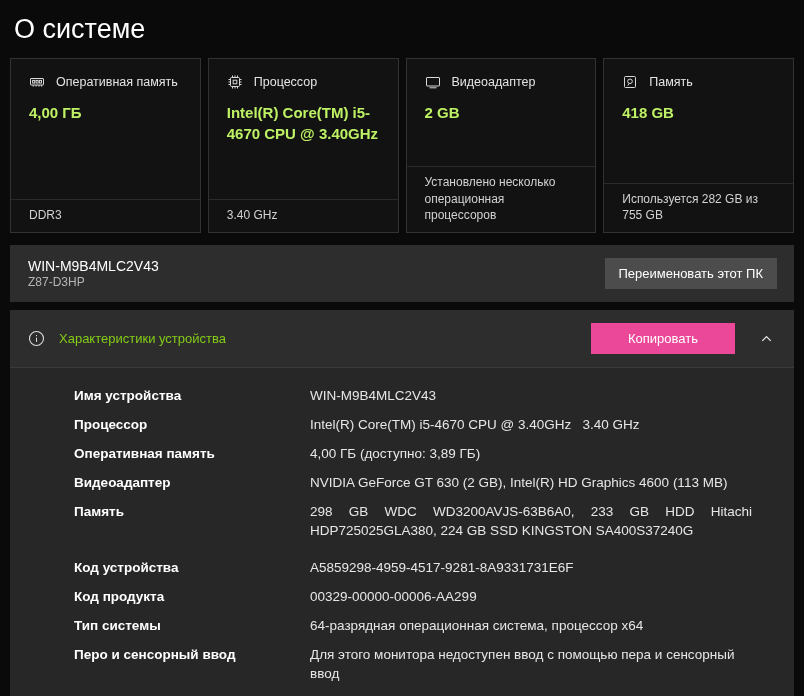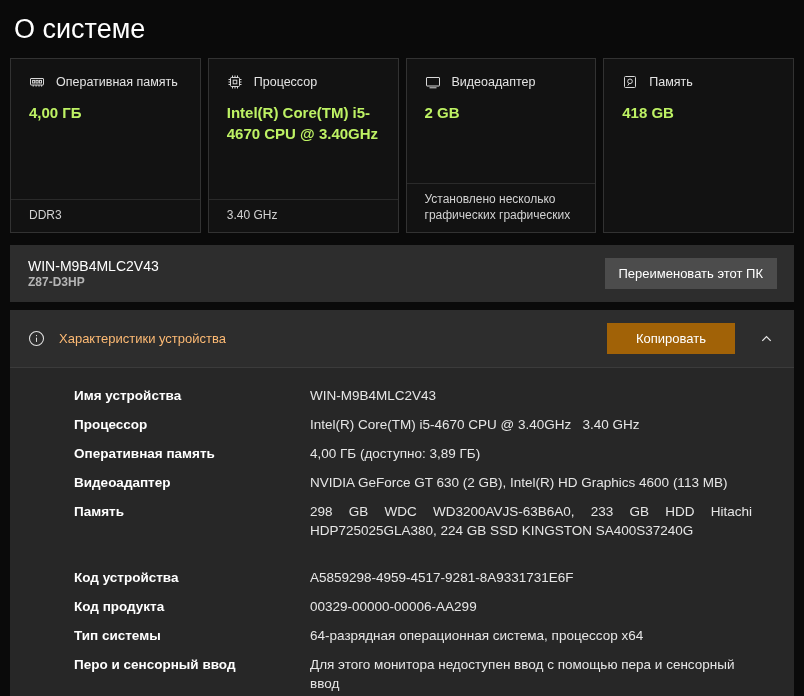--- a/index.html
+++ b/index.html
@@ -64,21 +64,21 @@
   .panel { background: #2d2d2d; margin: 0 10px; gap: 48px; }
 
   .name-panel {
     margin-top: 12px;
     height: 57px;
     display: flex;
     align-items: center;
     padding: 0 17px 0 18px;
   }
   .computer-name { font-size: 14px; color: #ffffff; line-height: 1.3; }
-  .motherboard  { font-size: 12px; color: #b5b5b5; line-height: 1.3; font-weight: bold; }
+  .motherboard  { font-size: 12px; color: #b5b5b5; line-height: 1.3; }
   .name-panel .spacer { flex: 1; }
   button {
     font-family: "Liberation Sans", sans-serif;
     border: none;
     color: #ffffff;
     cursor: pointer;
   }
   .rename-btn {
     background: #4c4c4c;
     font-size: 13px;
@@ -87,26 +87,26 @@
 
   .spec-panel { margin-top: 8px; }
   .spec-header {
     height: 58px;
     display: flex;
     align-items: center;
     padding: 0 18px;
     border-bottom: 1px solid #3b3b3b;
   }
   .spec-header .icon { display: inline-flex; color: #e0e0e0; }
-  .spec-title { font-size: 13px; color: #fdba74; margin-left: 14px; }
+  .spec-title { font-size: 13px; color: #84cc16; margin-left: 14px; }
   .spec-header .spacer { flex: 1; }
   .copy-btn {
-    background: #a16207;
+    background: #ec4899;
     font-size: 13px;
-    padding: 8px 29px;
+    padding: 8px 37px;
   }
   .chevron {
     display: inline-flex;
     color: #e6e6e6;
     margin-left: 24px;
     margin-right: 2px;
     cursor: pointer;
   }
 
   .spec-body {
@@ -114,21 +114,21 @@
     padding: 18px 0 6px 0;
   }
   .spec-row {
     display: grid;
     grid-template-columns: 236px 442px;
     padding-left: 64px;
     margin-bottom: 10px;
     font-size: 13.5px;
     line-height: 19px;
   }
-  .spec-row.group-gap { margin-top: 28px; }
+  .spec-row.group-gap { margin-top: 18px; }
   .spec-label { font-weight: 700; color: #ffffff; }
   .spec-value { color: #e6e6e6; white-space: pre-wrap; }
   .spec-value.justify { white-space: normal; text-align: justify; }
 </style>
 </head>
 <body>
 
 <div class="page">
 
   <h1 class="page-title">О системе</h1>
@@ -170,35 +170,36 @@
     <div class="card-header">
       <span class="icon">
             <svg width="16" height="16" viewBox="0 0 16 16" fill="none" stroke="currentColor" stroke-width="1">
               <rect x="1.5" y="3.5" width="13" height="8.5" rx="0.5"></rect>
               <path d="M4.5 13.8h7"></path>
             </svg>
           </span>
       <span class="card-label">Видеоадаптер</span>
     </div>
     <div class="card-value">2 GB</div>
-    <div class="card-footer">Установлено несколько графических графических</div>
+    <div class="card-footer">Установлено несколько операционная процессоров</div>
   </div>
 
   <div class="card">
     <div class="card-header">
       <span class="icon">
             <svg width="16" height="16" viewBox="0 0 16 16" fill="none" stroke="currentColor" stroke-width="1">
               <rect x="2.5" y="2.5" width="11" height="11" rx="1"></rect>
               <circle cx="8" cy="7.3" r="2.3"></circle>
               <path d="M7.3 9.4L5.8 11.6"></path>
             </svg>
           </span>
       <span class="card-label">Память</span>
     </div>
     <div class="card-value">418 GB</div>
+    <div class="card-footer">Используется 282 GB из 755 GB</div>
   </div>
 </div>
 
   <div class="panel name-panel">
     <div>
       <div class="computer-name">WIN-M9B4MLC2V43</div>
       <div class="motherboard">Z87-D3HP</div>
     </div>
     <div class="spacer"></div>
     <button class="rename-btn">Переименовать этот ПК</button>

